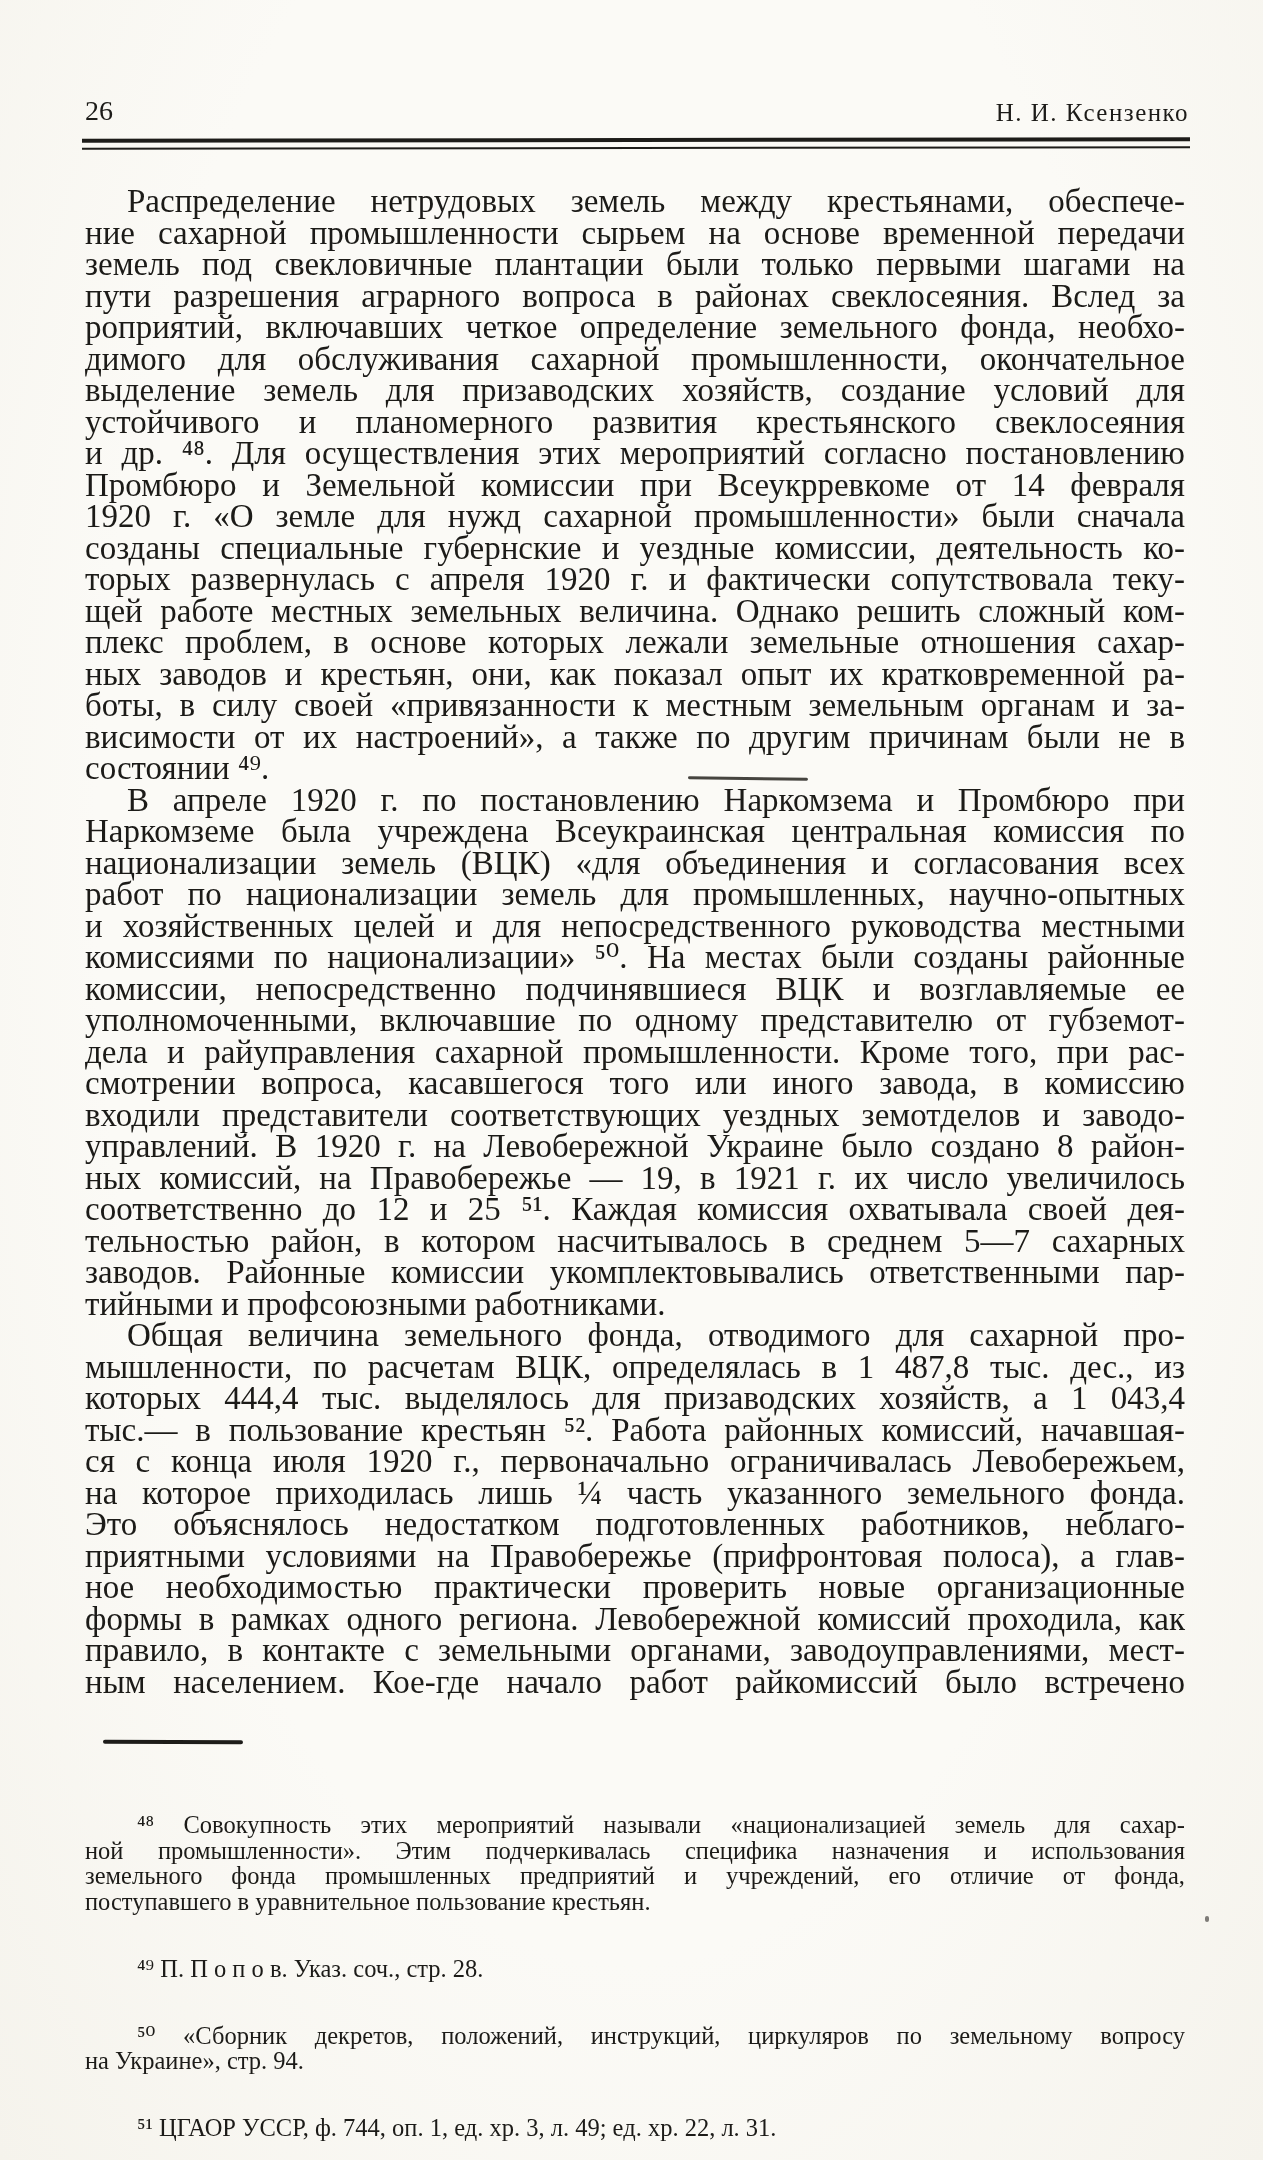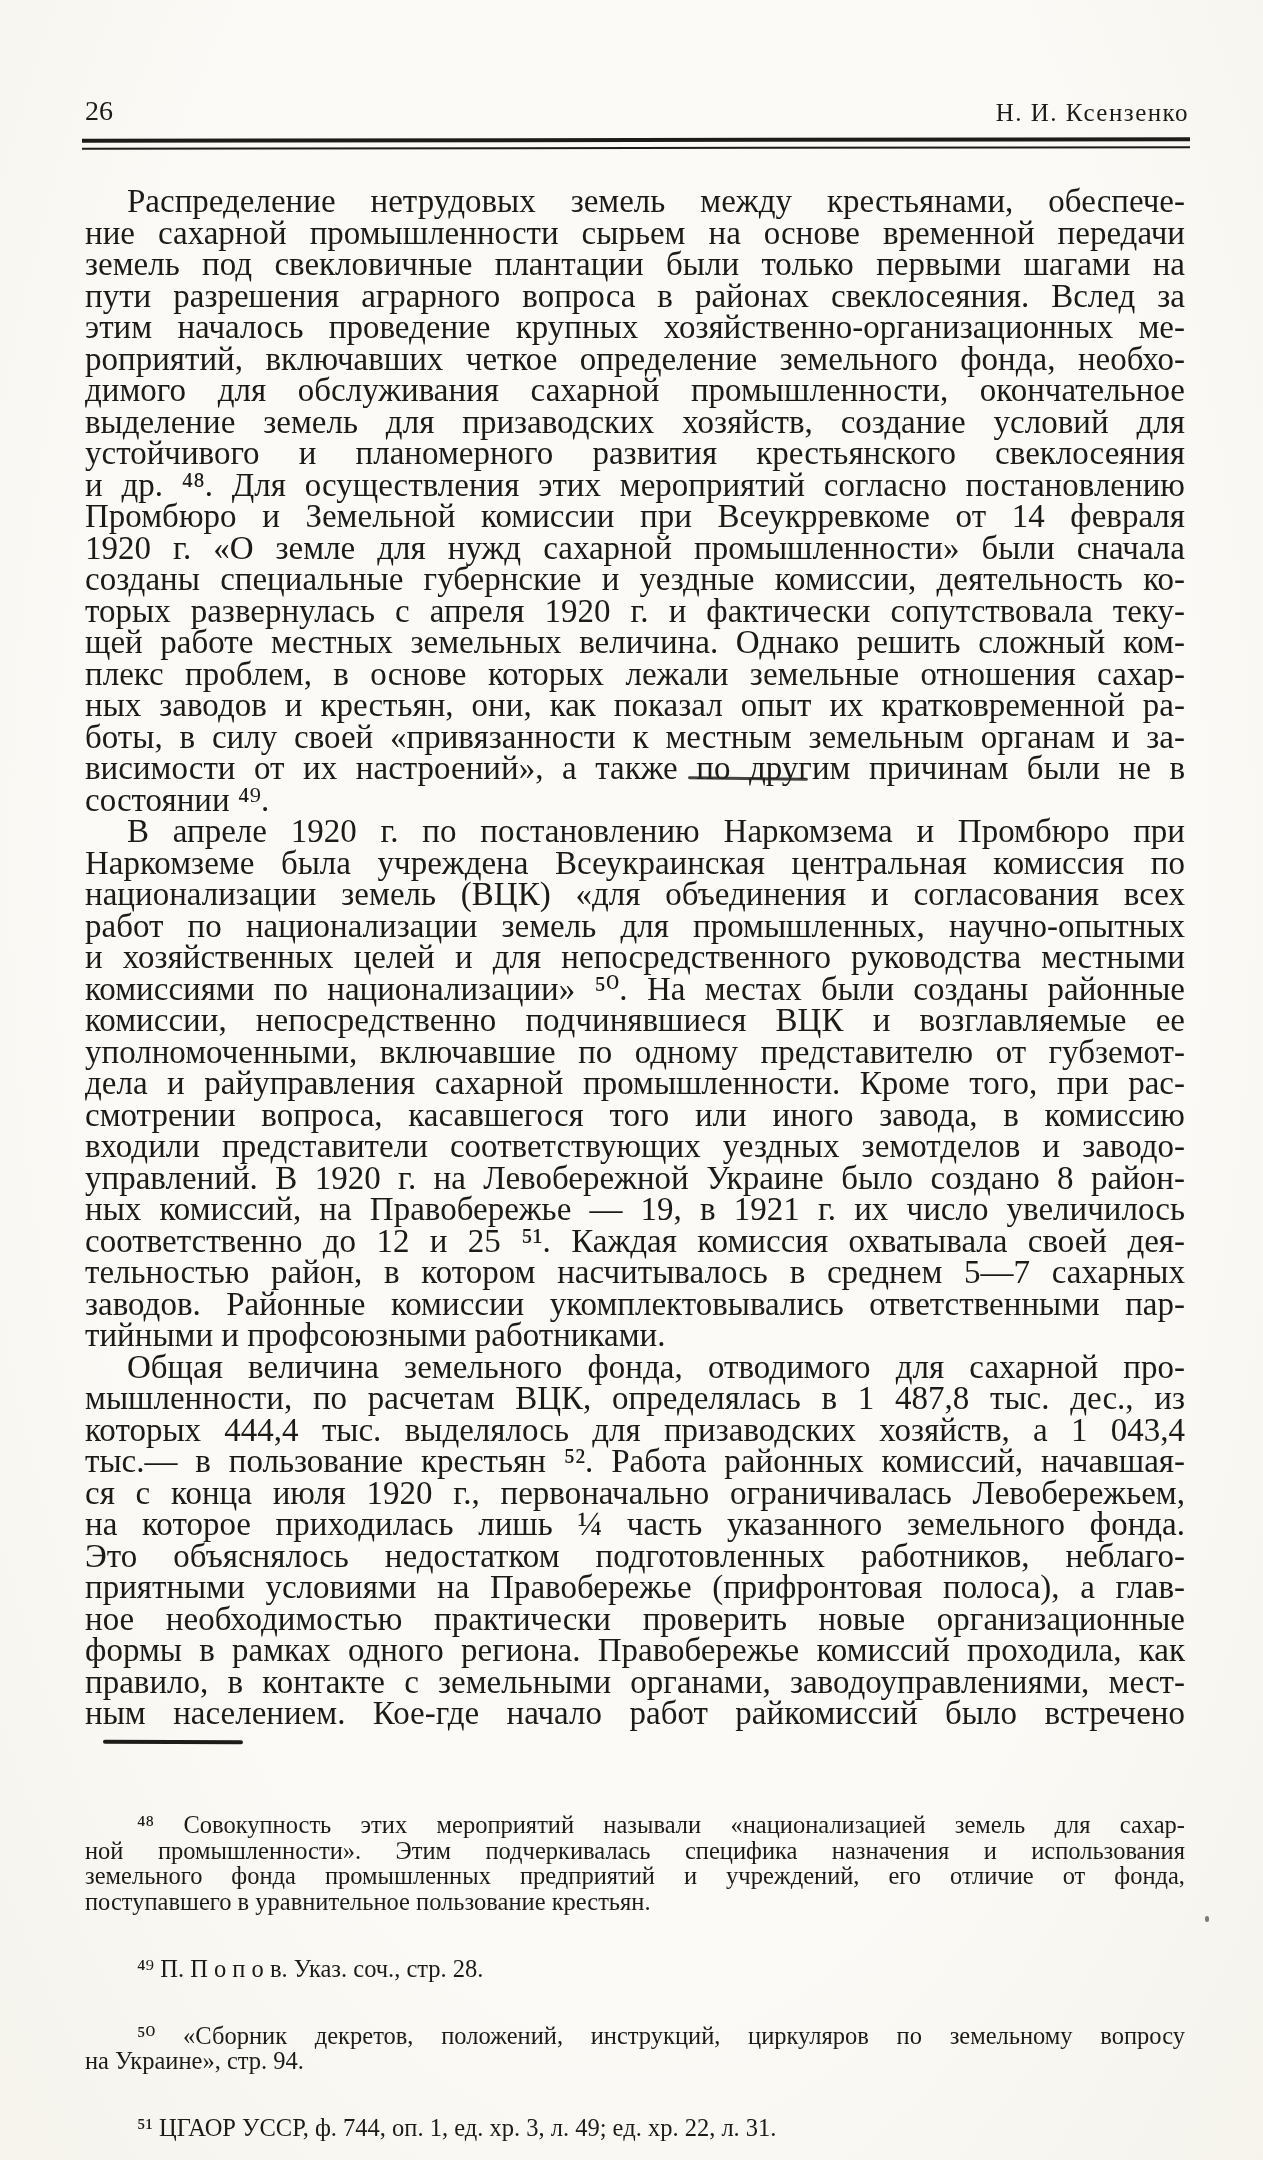--- a/index.html
+++ b/index.html
@@ -103,21 +103,20 @@
   </header>
 
   <div class="rule"></div>
 
   <main class="text">
     <div class="para">
         <div class="line indent">Распределение нетрудовых земель между крестьянами, обеспече-</div>
         <div class="line">ние сахарной промышленности сырьем на основе временной передачи</div>
         <div class="line">земель под свекловичные плантации были только первыми шагами на</div>
         <div class="line">пути разрешения аграрного вопроса в районах свеклосеяния. Вслед за</div>
-        <div class="line">этим началось проведение крупных хозяйственно-организационных ме-</div>
         <div class="line">роприятий, включавших четкое определение земельного фонда, необхо-</div>
         <div class="line">димого для обслуживания сахарной промышленности, окончательное</div>
         <div class="line">выделение земель для призаводских хозяйств, создание условий для</div>
         <div class="line">устойчивого и планомерного развития крестьянского свеклосеяния</div>
         <div class="line">и др. ⁴⁸. Для осуществления этих мероприятий согласно постановлению</div>
         <div class="line">Промбюро и Земельной комиссии при Всеукрревкоме от 14 февраля</div>
         <div class="line">1920 г. «О земле для нужд сахарной промышленности» были сначала</div>
         <div class="line">созданы специальные губернские и уездные комиссии, деятельность ко-</div>
         <div class="line">торых развернулась с апреля 1920 г. и фактически сопутствовала теку-</div>
         <div class="line">щей работе местных земельных величина. Однако решить сложный ком-</div>
@@ -149,21 +148,21 @@
     <div class="para">
         <div class="line indent">Общая величина земельного фонда, отводимого для сахарной про-</div>
         <div class="line">мышленности, по расчетам ВЦК, определялась в 1 487,8 тыс. дес., из</div>
         <div class="line">которых 444,4 тыс. выделялось для призаводских хозяйств, а 1 043,4</div>
         <div class="line">тыс.— в пользование крестьян ⁵². Работа районных комиссий, начавшая-</div>
         <div class="line">ся с конца июля 1920 г., первоначально ограничивалась Левобережьем,</div>
         <div class="line">на которое приходилась лишь ¼ часть указанного земельного фонда.</div>
         <div class="line">Это объяснялось недостатком подготовленных работников, неблаго-</div>
         <div class="line">приятными условиями на Правобережье (прифронтовая полоса), а глав-</div>
         <div class="line">ное необходимостью практически проверить новые организационные</div>
-        <div class="line">формы в рамках одного региона. Правобережье комиссий проходила, как</div>
+        <div class="line">формы в рамках одного региона. Левобережной комиссий проходила, как</div>
         <div class="line">правило, в контакте с земельными органами, заводоуправлениями, мест-</div>
         <div class="line">ным населением. Кое-где начало работ райкомиссий было встречено</div>
       </div>
   </main>
 
   <div class="pencil"></div>
 
   <div class="fnsep"></div>
 
   <section class="footnotes">

